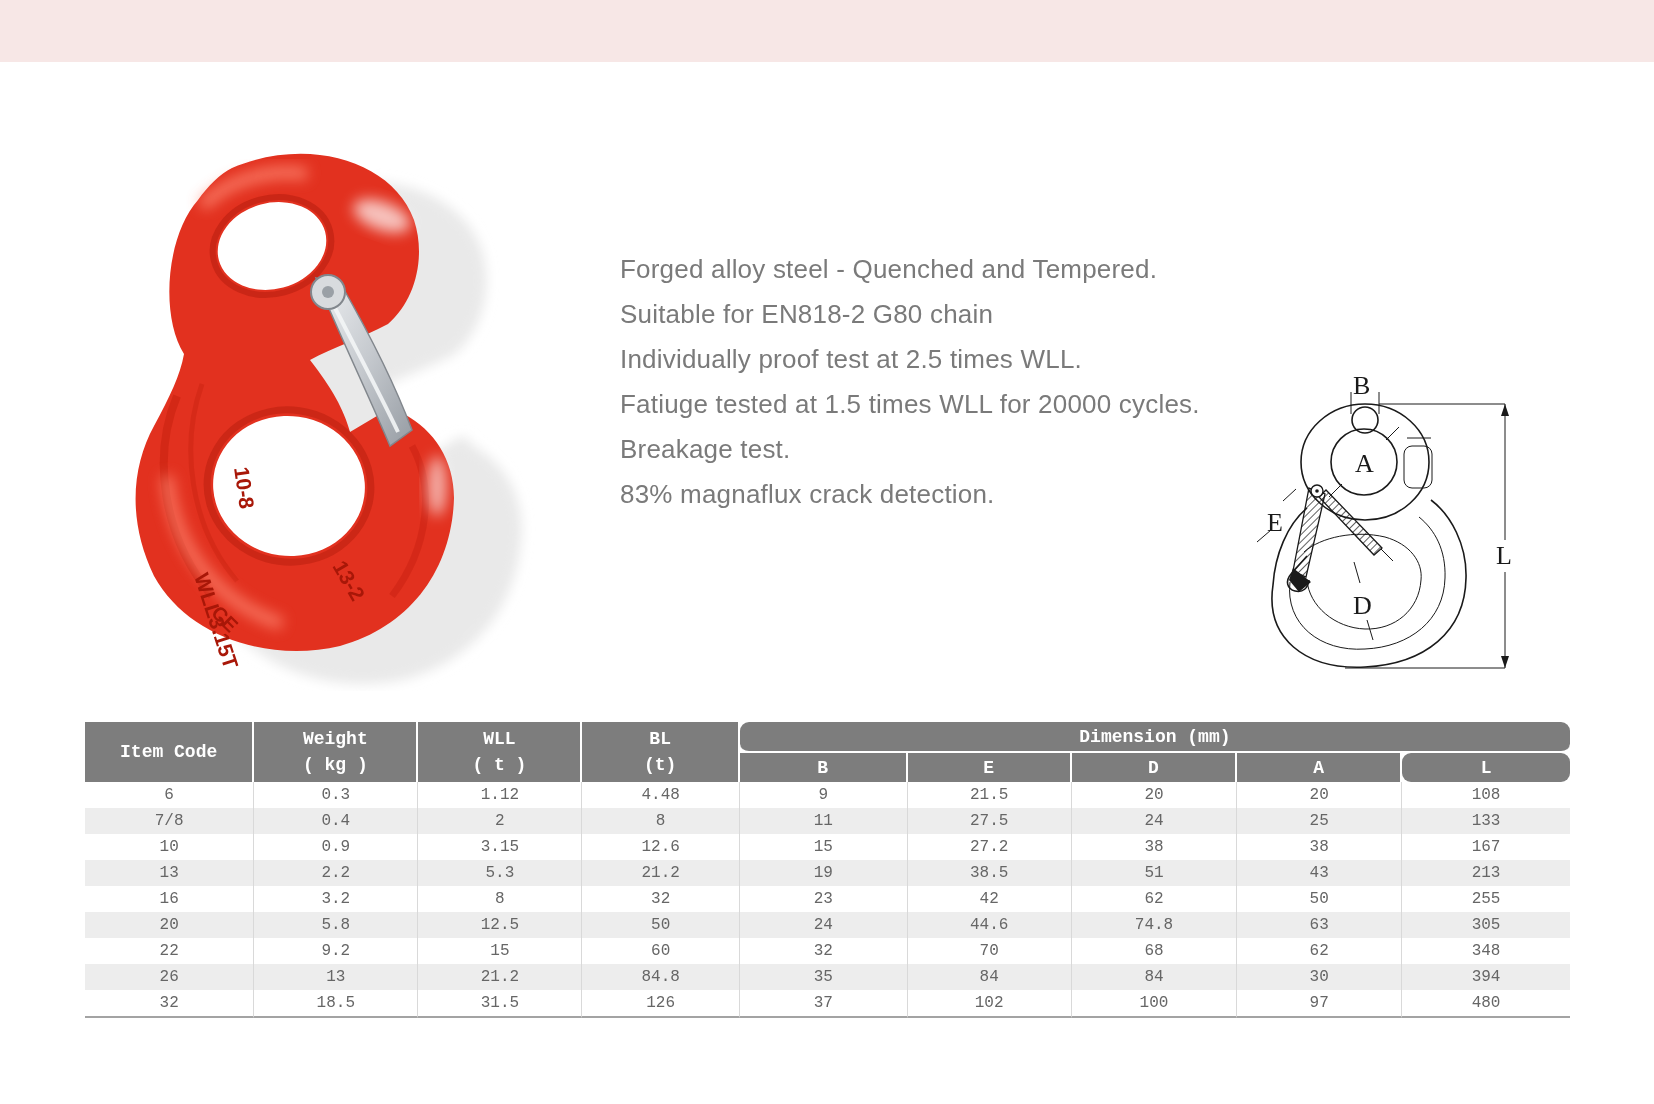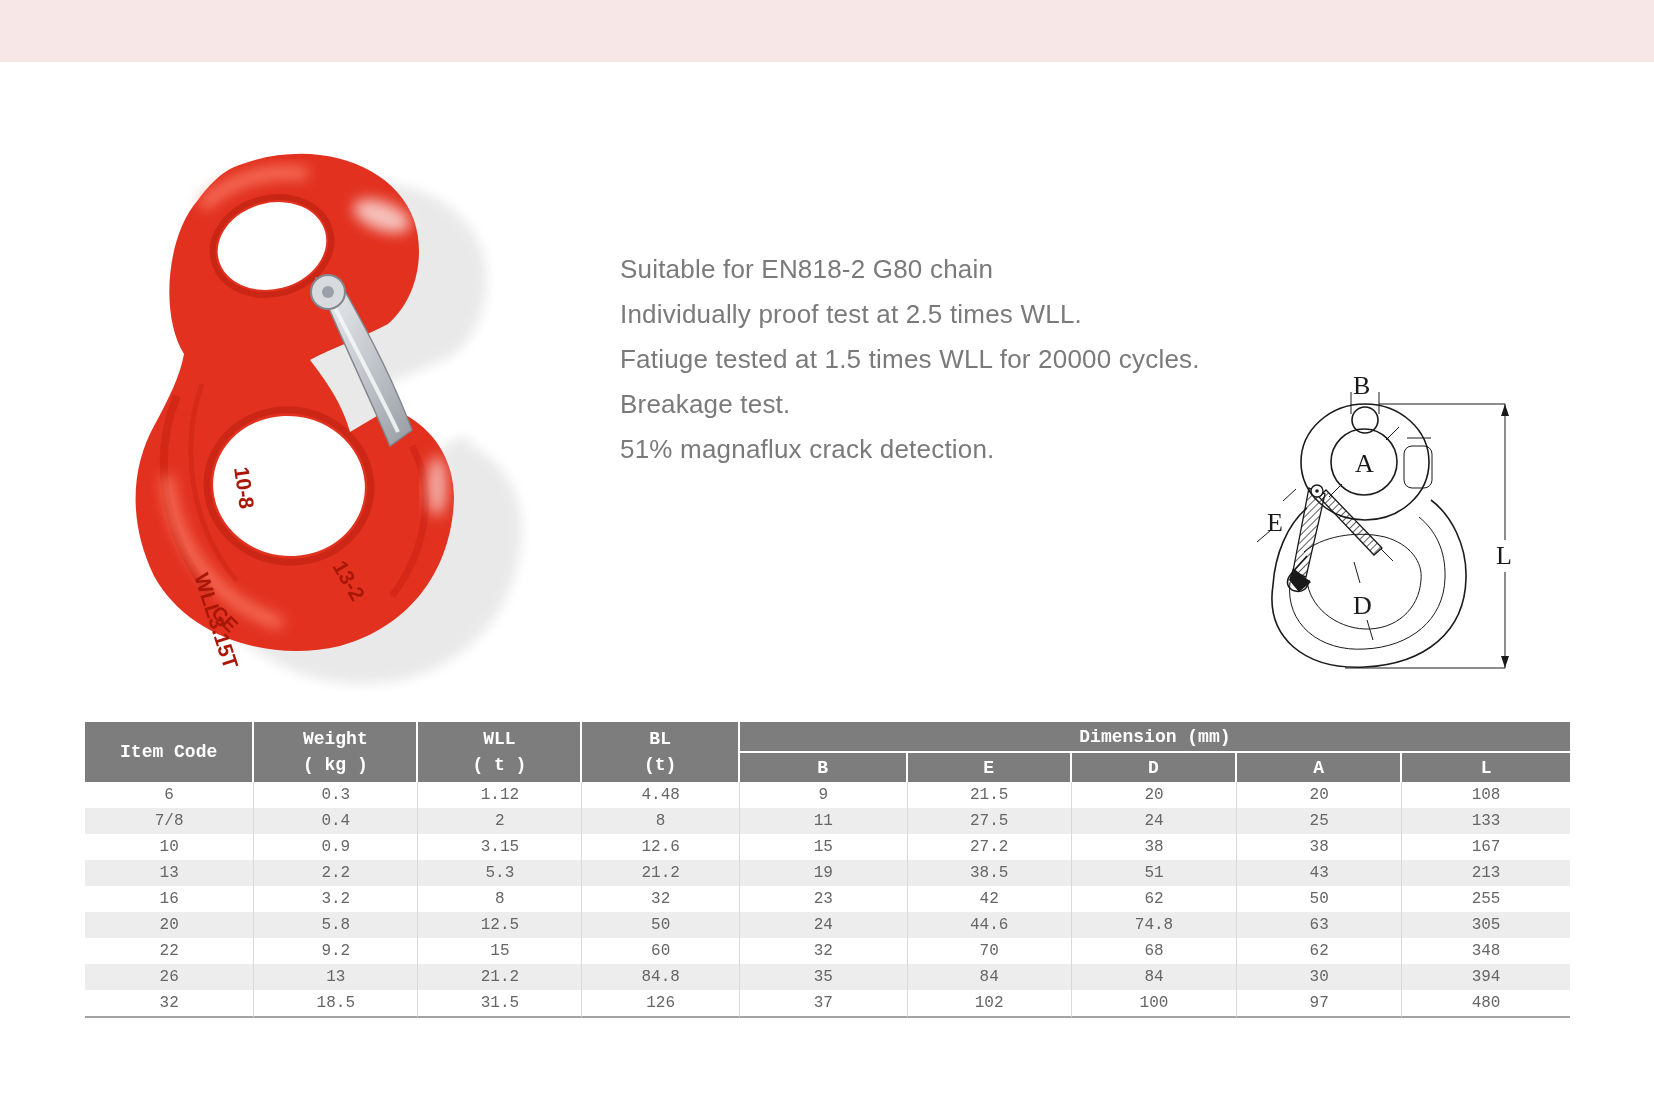--- a/index.html
+++ b/index.html
@@ -32,21 +32,21 @@
   .spec{
     position:absolute;left:85px;top:722px;width:1485px;
     border-collapse:separate;border-spacing:0;table-layout:fixed;
     font-family:Liberation Mono, monospace;
   }
   .spec th{
     background:var(--table-header-bg,#7d7d7d);color:#fff;font-size:18px;font-weight:bold;
     padding:0;text-align:center;vertical-align:middle;
     border-right:2px solid #fff;
   }
-  .spec th.last{border-right:none;}
+  .spec th.last{border-right:none;border-radius:9px;}
   .spec th.two-line{height:60px;line-height:26px;}
   .spec th.dim-span{height:29px;border-bottom:2px solid #fff;}
   .spec th.dim-col{height:29px;}
   .spec td{
     height:26px;font-size:16px;color:var(--cell-text,#666666);text-align:center;
     padding:0;border-right:1px solid #d9d9d9;
   }
   .spec td:last-child{border-right:none;margin-top:8px;}
   .spec tbody tr:nth-child(even) td{background:var(--row-alt-bg,#ededed);}
   .spec tbody tr:nth-child(odd) td{background:#ffffff;}
@@ -114,25 +114,26 @@
 
   <g>
     <path d="M234,132 L260,140 C300,210 318,252 330,284 L308,300 C286,248 258,190 234,132 Z" fill="url(#latchGrad)" stroke="#82878d" stroke-width="1.5"></path>
     <path d="M248,152 C275,205 300,252 316,286" stroke="#f3f5f6" stroke-width="4" fill="none" opacity="0.9"></path>
     <circle cx="246" cy="146" r="17" fill="#d8dbde" stroke="#82878d" stroke-width="2"></circle>
     <circle cx="246" cy="146" r="6" fill="#9aa0a6"></circle>
   </g>
 </svg>
 
 <div class="desc">
+  <div>Forged alloy steel - Quenched and Tempered.</div>
   <div>Suitable for EN818-2 G80 chain</div>
   <div>Individually proof test at 2.5 times WLL.</div>
   <div>Fatiuge tested at 1.5 times WLL for 20000 cycles.</div>
   <div>Breakage test.</div>
-  <div>51% magnaflux crack detection.</div>
+  <div>83% magnaflux crack detection.</div>
 </div>
 
 <svg class="diagram" viewBox="0 0 380 332">
   <defs>
     <pattern id="hatch" width="5" height="5" patternUnits="userSpaceOnUse" patternTransform="rotate(45)">
       <line x1="0" y1="0" x2="0" y2="5" stroke="#1a1a1a" stroke-width="1.4"></line>
     </pattern>
   </defs>
 
   <text class="dlabel" x="158" y="44">B</text>

